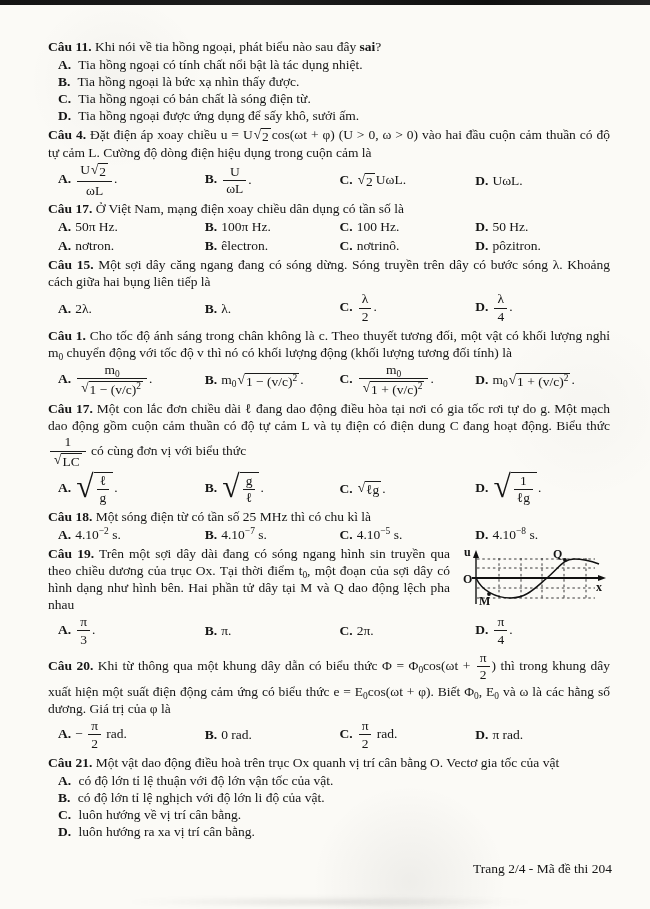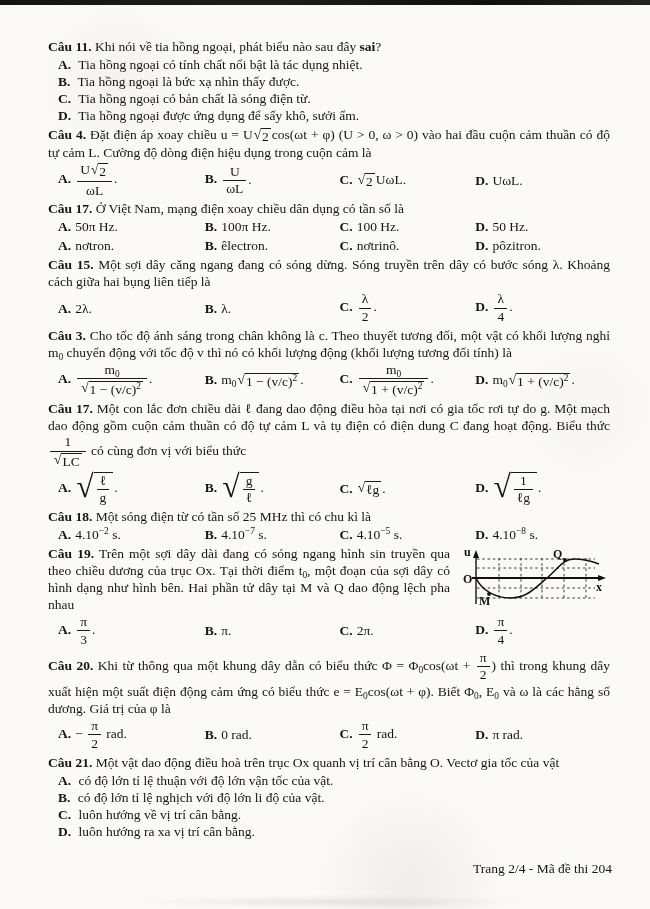--- a/index.html
+++ b/index.html
@@ -85,21 +85,21 @@
       <div class="q">
         <div class="stem"><b class="qnum">Câu 15.</b> Một sợi dây căng ngang đang có sóng dừng. Sóng truyền trên dây có bước sóng λ. Khoảng cách giữa hai bụng liên tiếp là</div>
         <div class="opts grid">
           <div class="opt"><b class="olabel">A.</b>2λ.</div>
           <div class="opt"><b class="olabel">B.</b>λ.</div>
           <div class="opt"><b class="olabel">C.</b><span class="frac"><span class="fn">λ</span><span class="fd">2</span></span>.</div>
           <div class="opt"><b class="olabel">D.</b><span class="frac"><span class="fn">λ</span><span class="fd">4</span></span>.</div>
         </div>
       </div>
       <div class="q">
-        <div class="stem"><b class="qnum">Câu 3.</b> Cho tốc độ ánh sáng trong chân không là c. Theo thuyết tương đối, một vật có khối lượng nghỉ m<sub>0</sub> chuyển động với tốc độ v thì nó có khối lượng động (khối lượng tương đối tính) là</div>
+        <div class="stem"><b class="qnum">Câu 1.</b> Cho tốc độ ánh sáng trong chân không là c. Theo thuyết tương đối, một vật có khối lượng nghỉ m<sub>0</sub> chuyển động với tốc độ v thì nó có khối lượng động (khối lượng tương đối tính) là</div>
         <div class="opts grid">
           <div class="opt"><b class="olabel">A.</b><span class="frac"><span class="fn">m<sub>0</sub></span><span class="fd"><span class="sqrt">
                   <span class="sgn">√</span>
                   <span class="rad">1 − (v/c)<sup>2</sup></span>
                 </span></span></span>.</div>
           <div class="opt"><b class="olabel">B.</b>m<sub>0</sub><span class="sqrt">
               <span class="sgn">√</span>
               <span class="rad">1 − (v/c)<sup>2</sup></span>
             </span>.</div>
           <div class="opt"><b class="olabel">C.</b><span class="frac"><span class="fn">m<sub>0</sub></span><span class="fd"><span class="sqrt">

